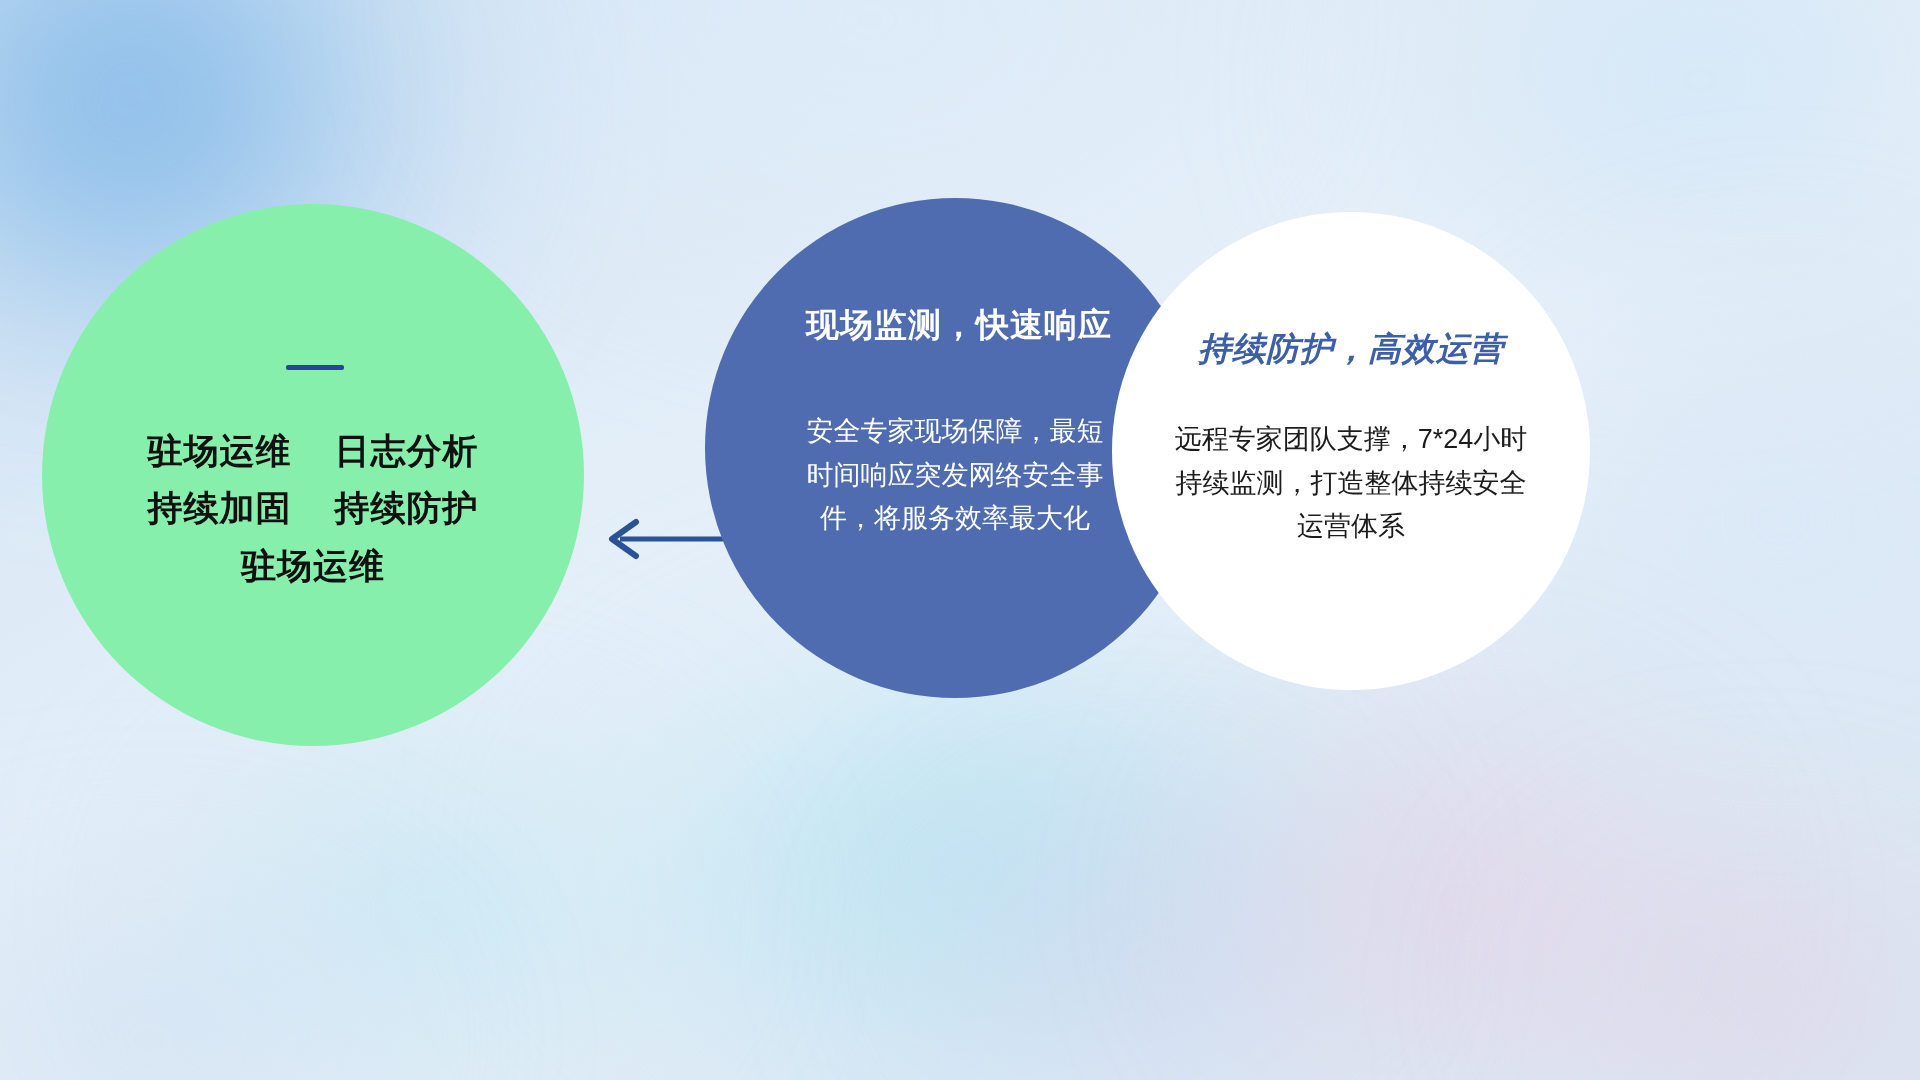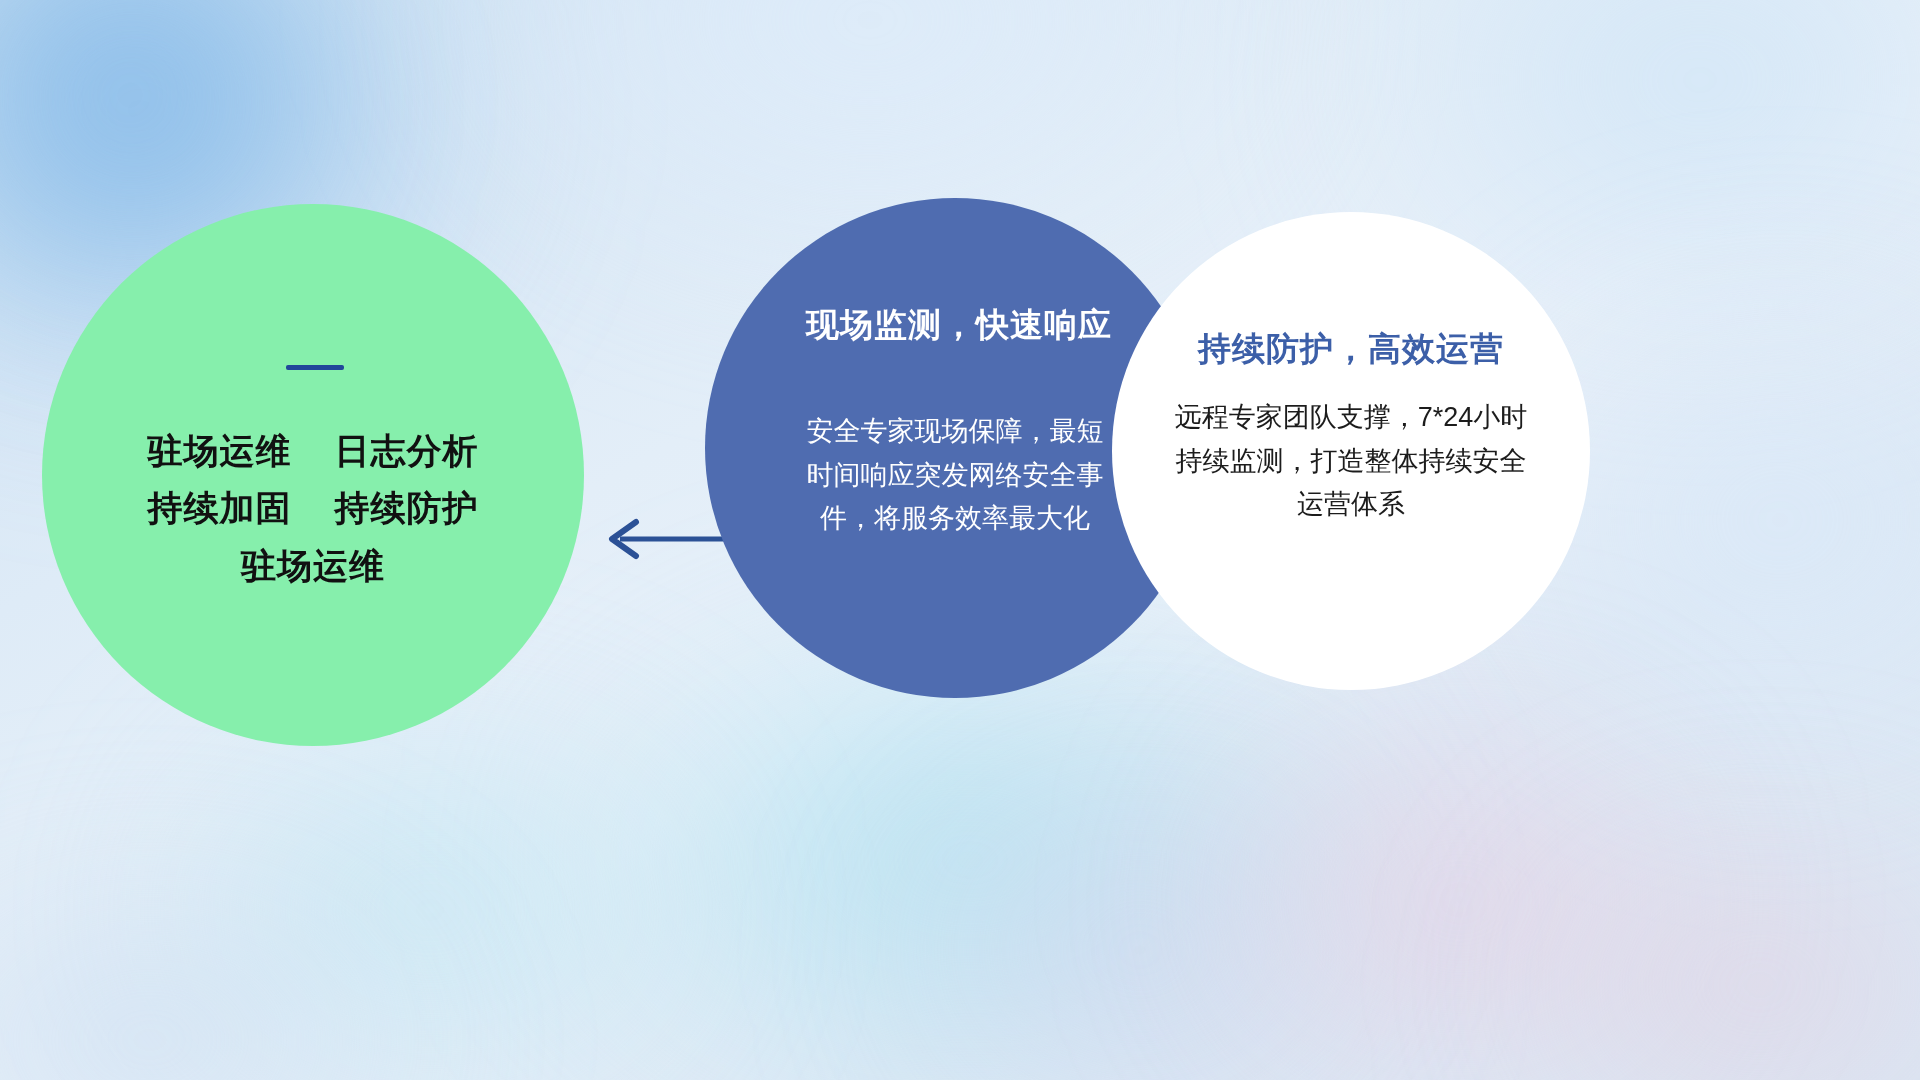--- a/index.html
+++ b/index.html
@@ -214,23 +214,24 @@
     align-items: center;
     padding-top: 115px;
     box-sizing: border-box;
   }
   .right-title {
     font-size: 33px;
     font-weight: bold;
     color: #3c5fa8;
     letter-spacing: 1px;
     white-space: nowrap;
+    font-style: italic;
   }
   .right-body {
-    margin-top: 24px;
+    margin-top: 46px;
     width: 362px;
     font-size: 27px;
     line-height: 1.62;
     color: #1c1c1c;
     text-align: center;
   }
 </style>
 </head>
 <body>
 

